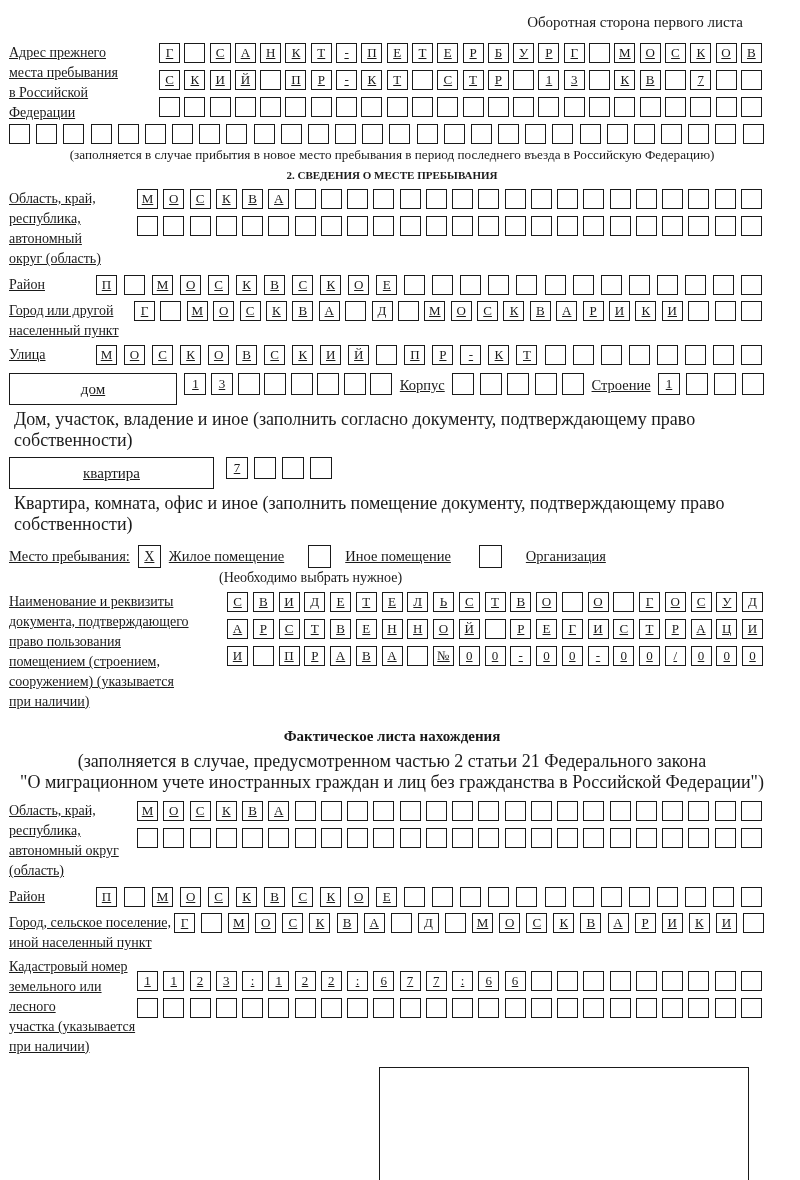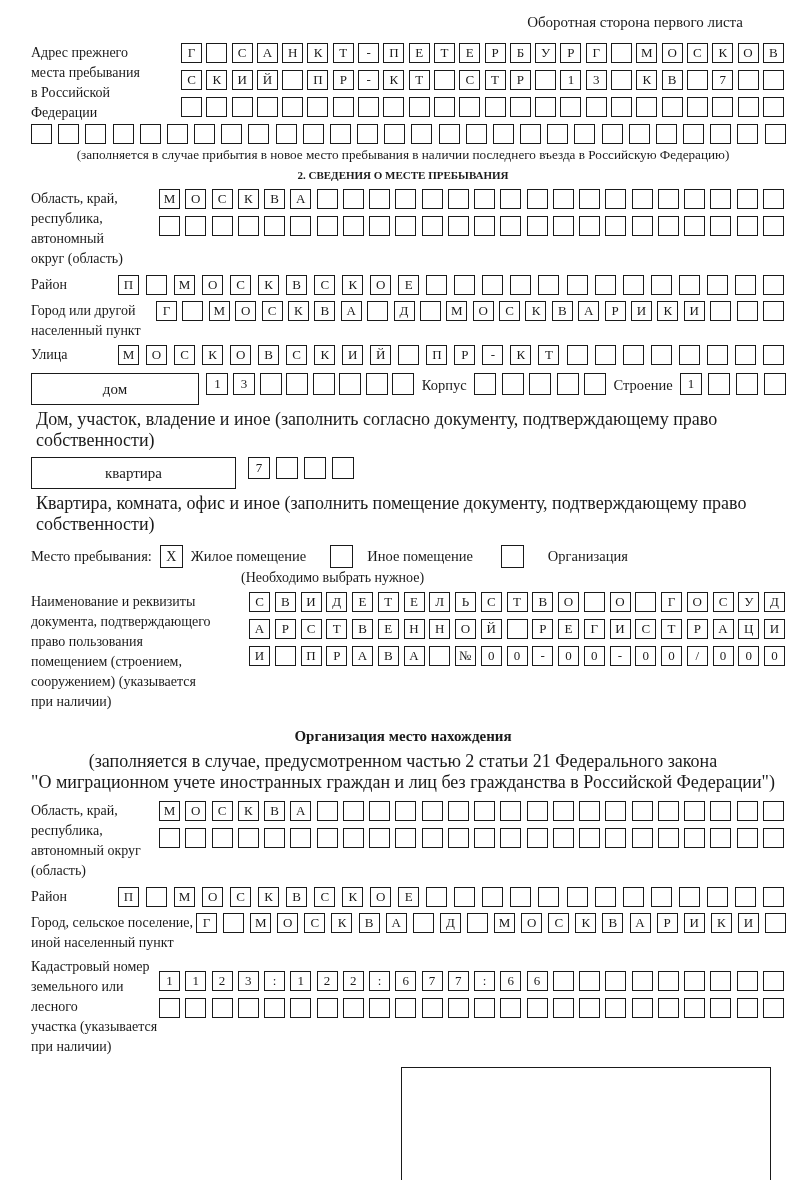--- a/index.html
+++ b/index.html
@@ -1,31 +1,31 @@
 <!DOCTYPE html>
 <html><head>
 <meta charset="utf-8">
 <style>
   html,body{margin:0;padding:0;background:#fff;}
   .page{
     position:relative;
     width:800px;height:1180px;
     box-sizing:border-box;
-    padding:14px 25px 0 31px;
+    padding:14px 25px 0 9px;
     font-family:"Liberation Serif","DejaVu Serif",serif;
     color:#1a1a1a;
     overflow:hidden;
   }
   .hdr-right{
     text-align:right;
     padding-right:32px;
     font-size:15px;
     margin-bottom:12px;
   }
-  .row{display:flex;align-items:flex-start;}
+  .row{display:flex;align-items:flex-start;text-decoration:underline;}
   .lbl{
     font-size:14px;
     line-height:20px;
     white-space:pre-line;
     flex:none;
   }
   .gridcol{flex:none;}
   .gridcol .grid{margin-bottom:7px;}
   .grid{
     display:flex;
@@ -224,21 +224,21 @@
       <span class="cell"></span>
       <span class="cell"></span>
       <span class="cell"></span>
       <span class="cell"></span>
       <span class="cell"></span>
       <span class="cell"></span>
       <span class="cell"></span>
       <span class="cell"></span>
       <span class="cell"></span>
     </div>
-  <div class="note">(заполняется в случае прибытия в новое место пребывания в наличии последнего въезда в Российскую Федерацию)</div>
+  <div class="note">(заполняется в случае прибытия в новое место пребывания в период последнего въезда в Российскую Федерацию)</div>
 
   <div class="sec-title">2. СВЕДЕНИЯ О МЕСТЕ ПРЕБЫВАНИЯ</div>
 
   <div class="row mt8">
     <div class="lbl w128">Область, край,
 республика,
 автономный
 округ (область)</div>
     <div class="gridcol">
       <div class="grid w625">
@@ -512,21 +512,21 @@
           <span class="cell">0</span>
           <span class="cell">0</span>
           <span class="cell">/</span>
           <span class="cell">0</span>
           <span class="cell">0</span>
           <span class="cell">0</span>
         </div>
     </div>
   </div>
 
-  <div class="fact-title">Организация место нахождения</div>
+  <div class="fact-title">Фактическое листа нахождения</div>
   <div class="center-note">(заполняется в случае, предусмотренном частью 2 статьи 21 Федерального закона
 "О миграционном учете иностранных граждан и лиц без гражданства в Российской Федерации")</div>
 
   <div class="row mt8">
     <div class="lbl w128">Область, край,
 республика,
 автономный округ
 (область)</div>
     <div class="gridcol">
       <div class="grid w625">

